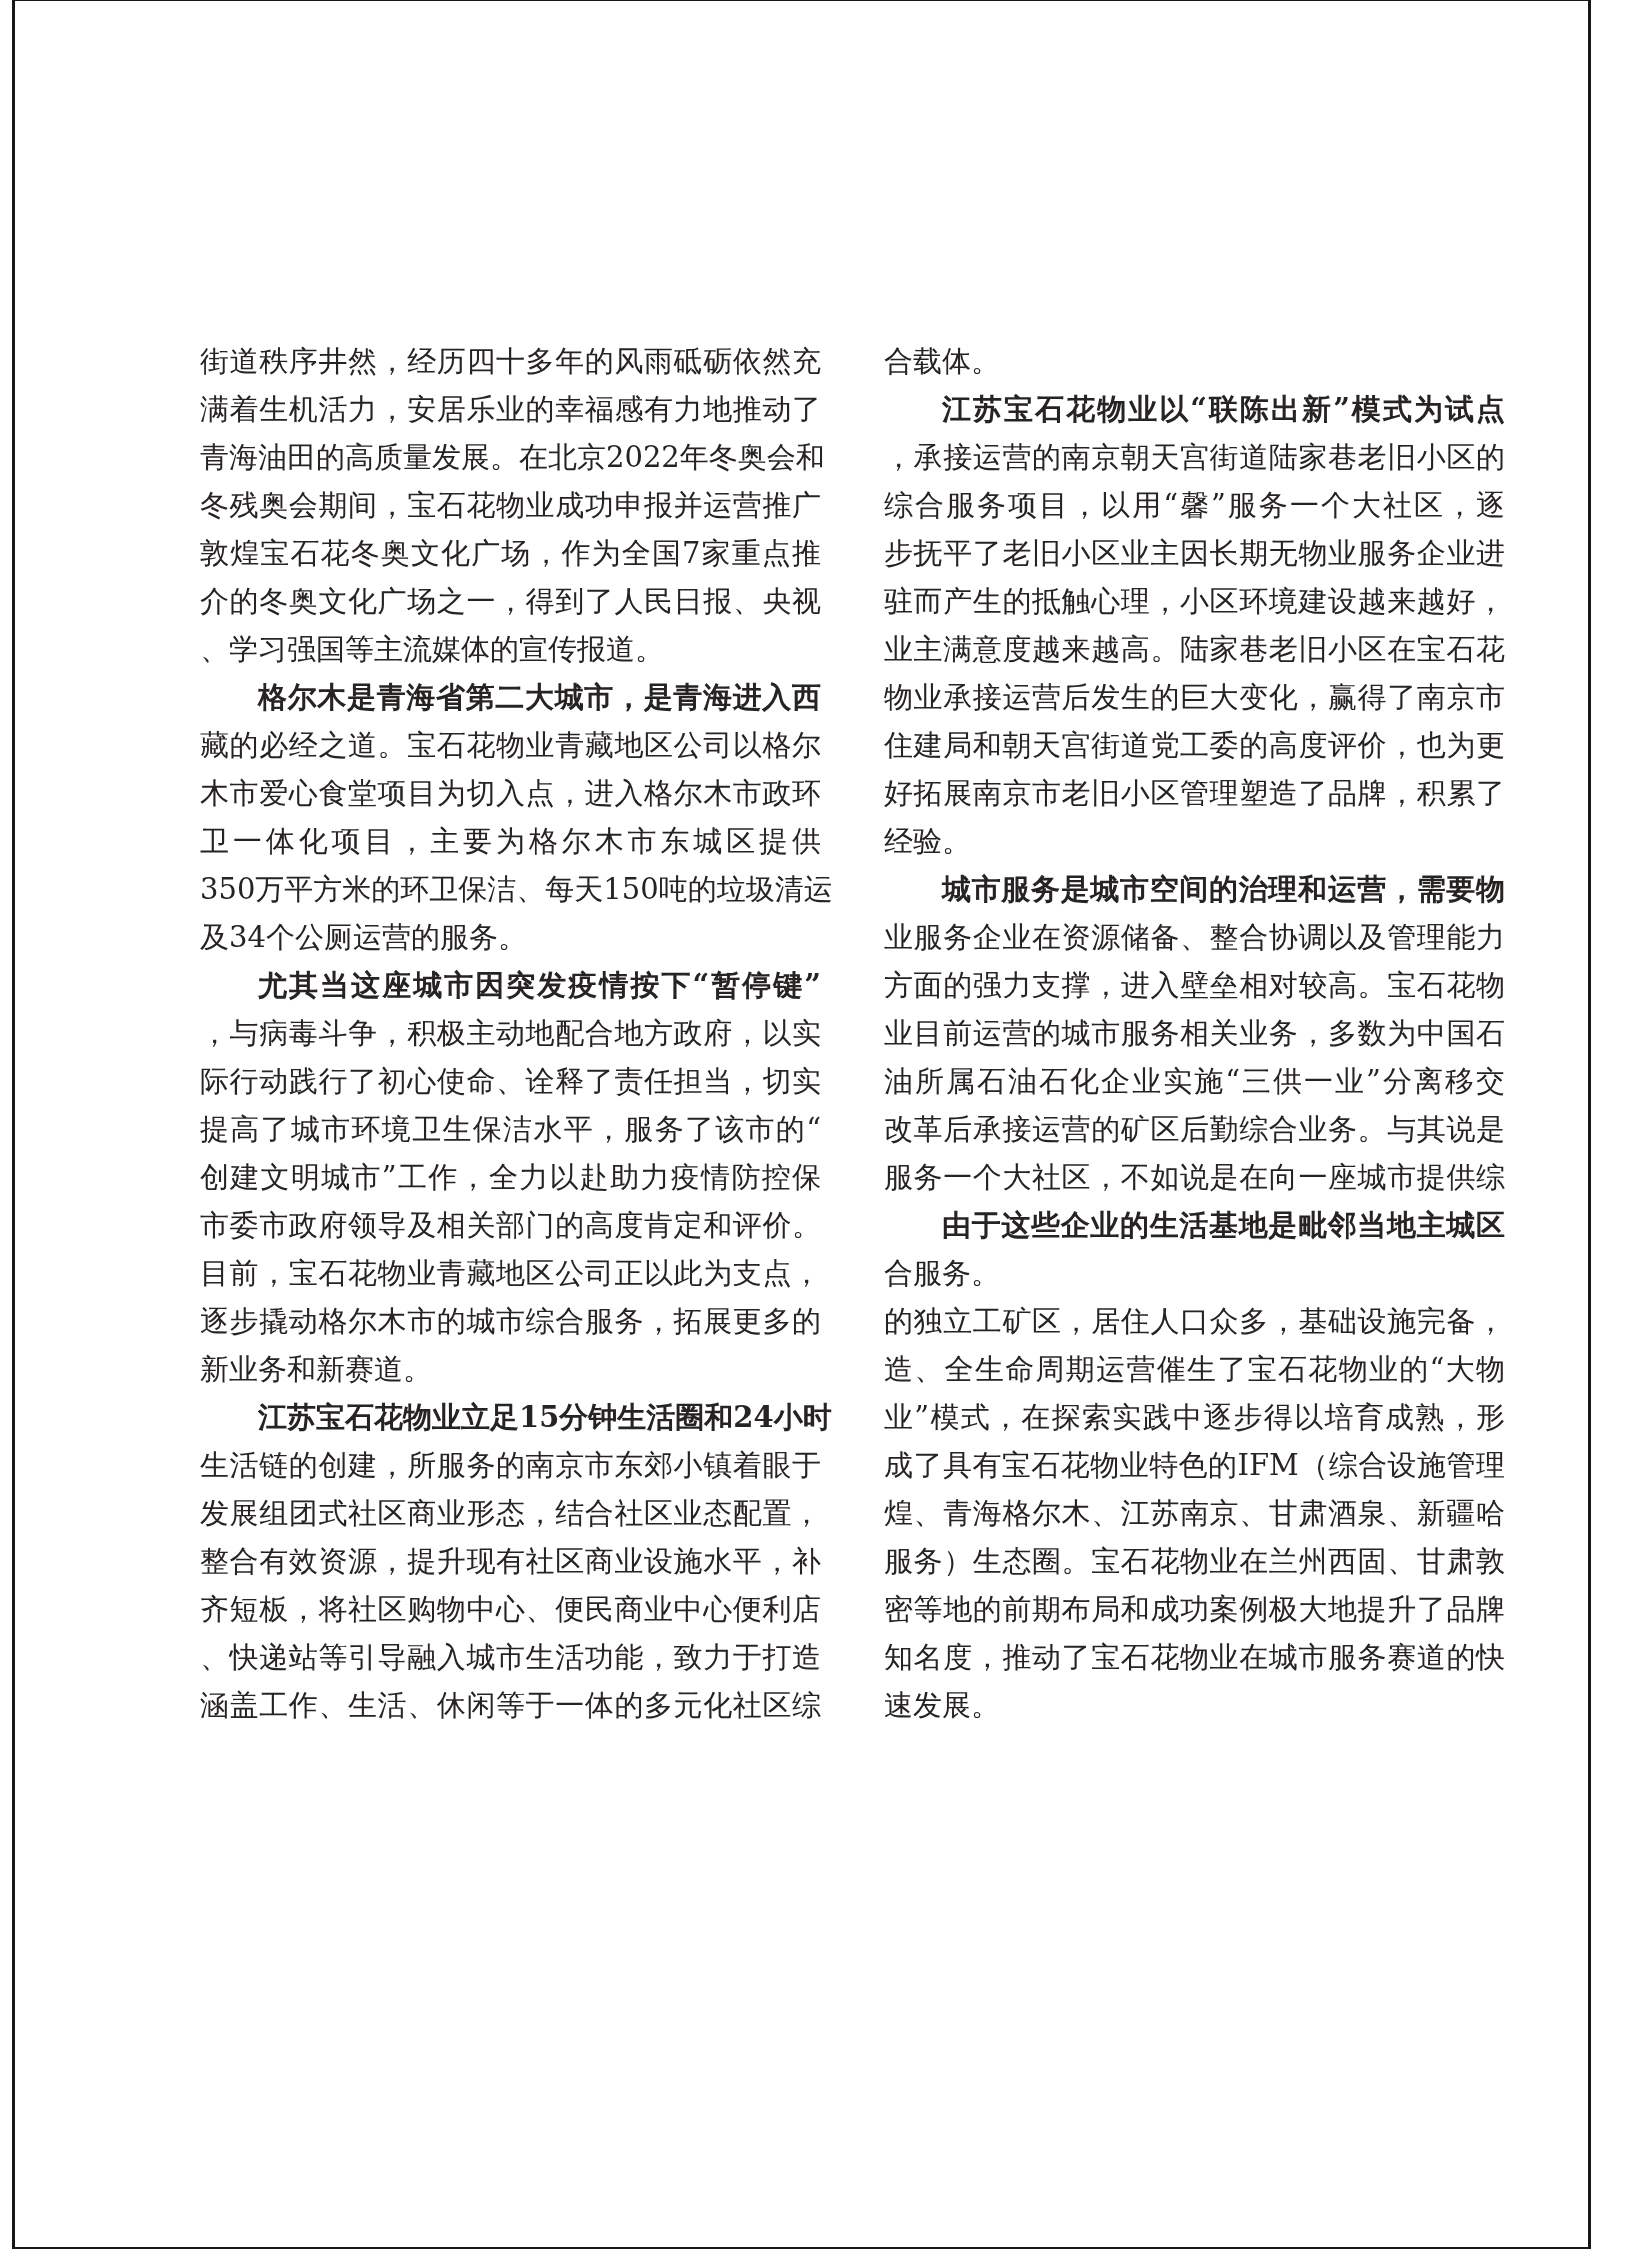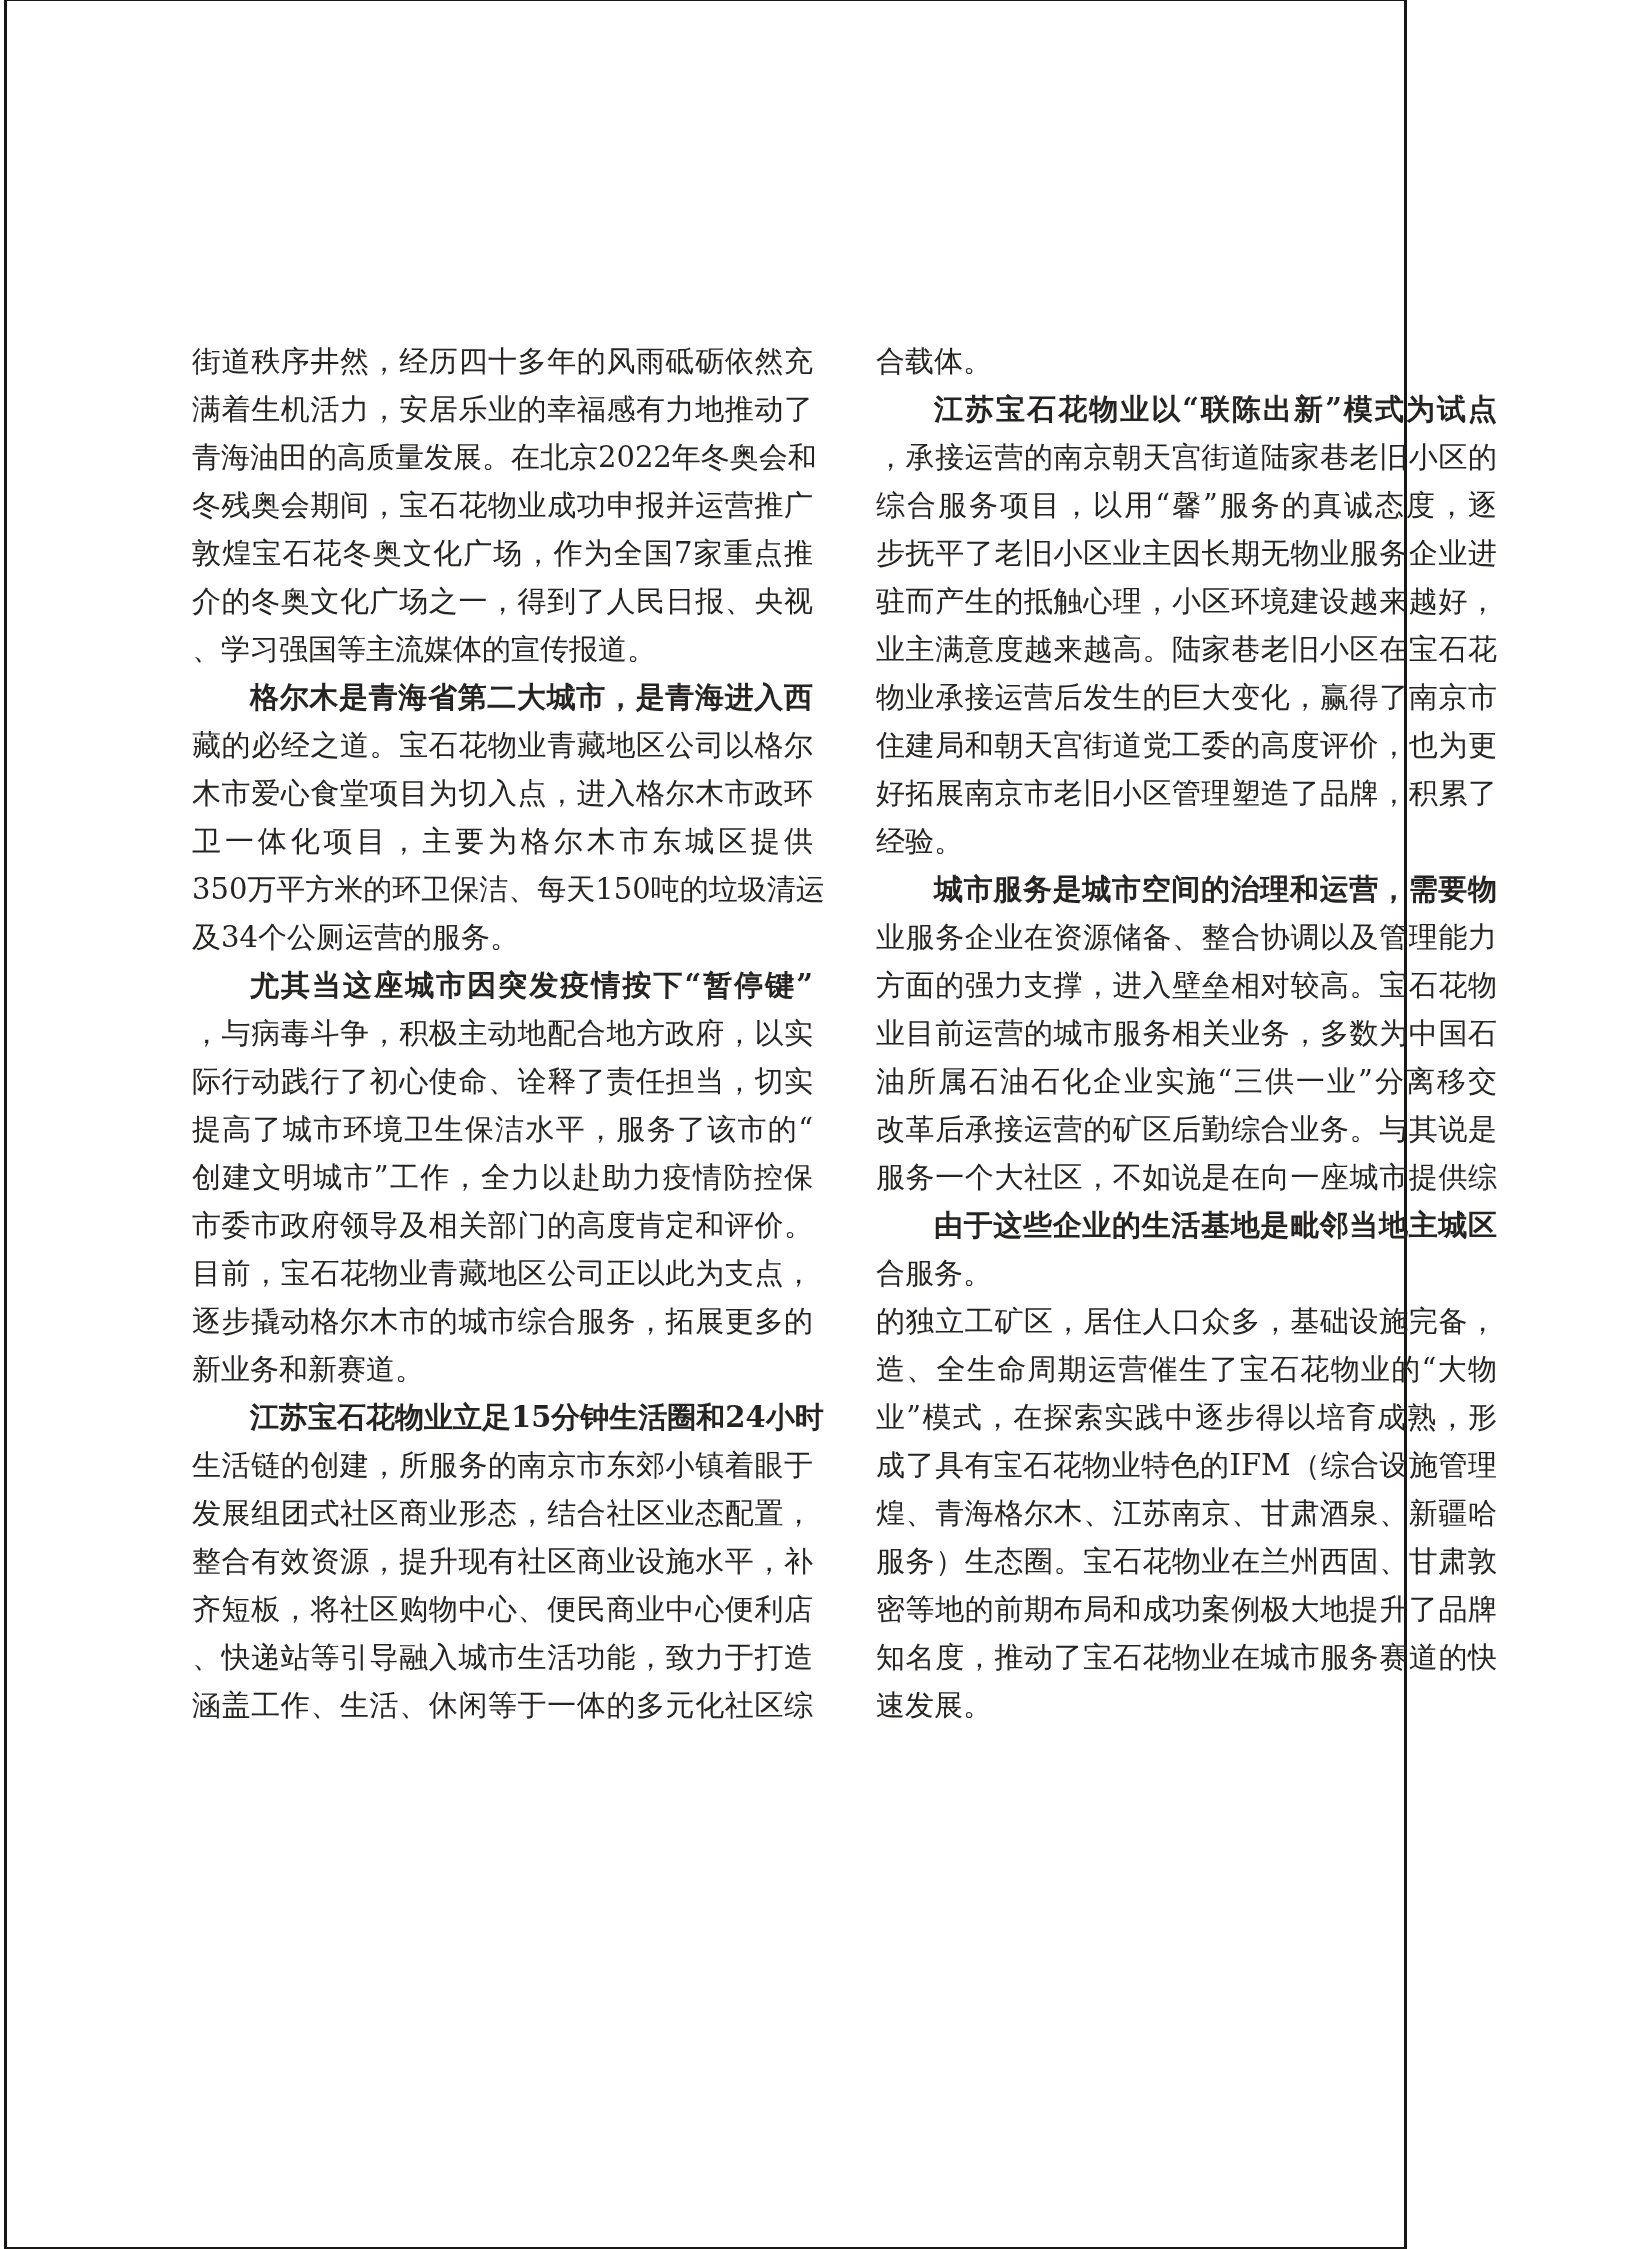--- a/index.html
+++ b/index.html
@@ -8,22 +8,22 @@
     background: #ffffff;
   }
   body {
     width: 1647px;
     height: 2250px;
     position: relative;
     font-family: "DejaVu Serif", "Liberation Serif", serif;
   }
   .page {
     position: absolute;
-    left: 4px; top: 0;
-    width: 1403px;
+    left: 12px; top: 0;
+    width: 1579px;
     height: 2250px;
     box-sizing: border-box;
     background: #ffffff;
     border-style: solid;
     border-color: #1a1613;
     border-width: 1.6px 3.1px 3.9px 3.1px;
   }
   .columns {
     position: absolute;
     left: 185px;
@@ -87,21 +87,21 @@
         <div class="line">发展组团式社区商业形态，结合社区业态配置，</div>
         <div class="line">整合有效资源，提升现有社区商业设施水平，补</div>
         <div class="line">齐短板，将社区购物中心、便民商业中心便利店</div>
         <div class="line">、快递站等引导融入城市生活功能，致力于打造</div>
         <div class="line">涵盖工作、生活、休闲等于一体的多元化社区综</div>
       </div>
     <div class="column">
         <div class="line para-end">合载体。</div>
         <div class="line indent">江苏宝石花物业以“联陈出新”模式为试点</div>
         <div class="line">，承接运营的南京朝天宫街道陆家巷老旧小区的</div>
-        <div class="line">综合服务项目，以用“馨”服务的真诚态度，逐</div>
+        <div class="line">综合服务项目，以用“馨”服务一个大社区，逐</div>
         <div class="line">步抚平了老旧小区业主因长期无物业服务企业进</div>
         <div class="line">驻而产生的抵触心理，小区环境建设越来越好，</div>
         <div class="line">业主满意度越来越高。陆家巷老旧小区在宝石花</div>
         <div class="line">物业承接运营后发生的巨大变化，赢得了南京市</div>
         <div class="line">住建局和朝天宫街道党工委的高度评价，也为更</div>
         <div class="line">好拓展南京市老旧小区管理塑造了品牌，积累了</div>
         <div class="line para-end">经验。</div>
         <div class="line indent">城市服务是城市空间的治理和运营，需要物</div>
         <div class="line">业服务企业在资源储备、整合协调以及管理能力</div>
         <div class="line">方面的强力支撑，进入壁垒相对较高。宝石花物</div>

